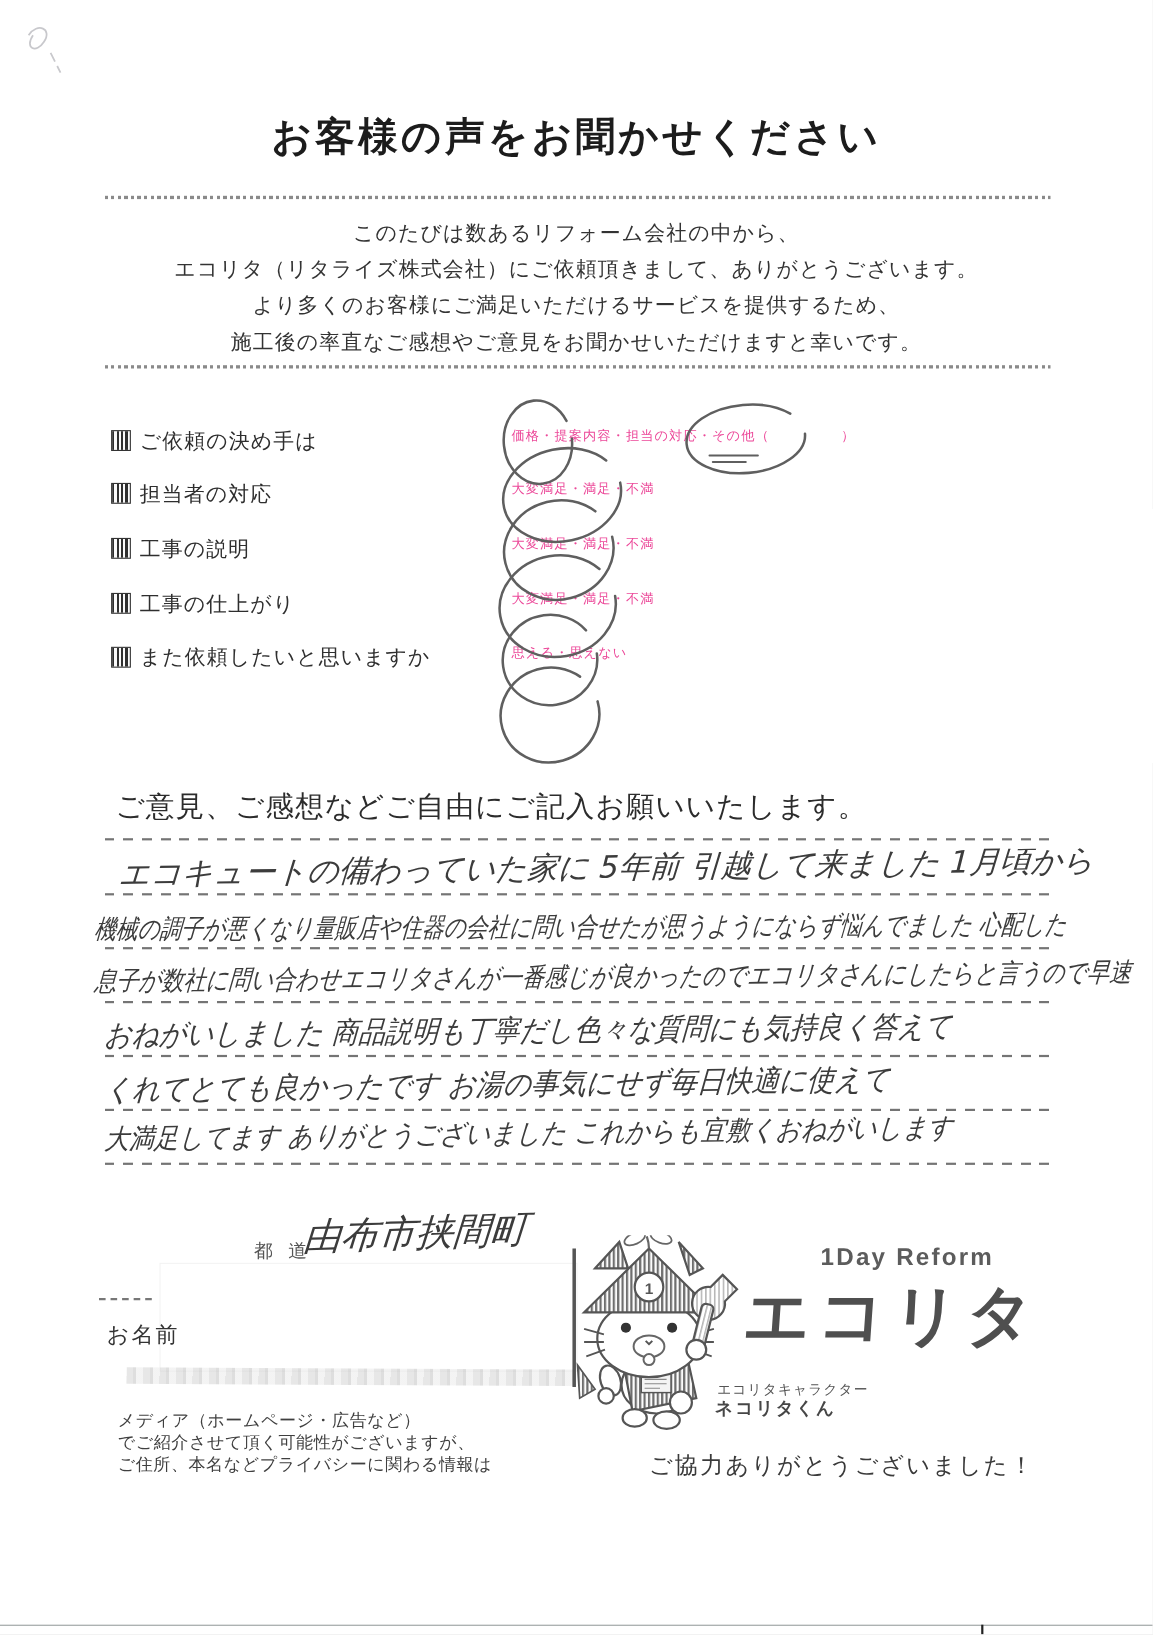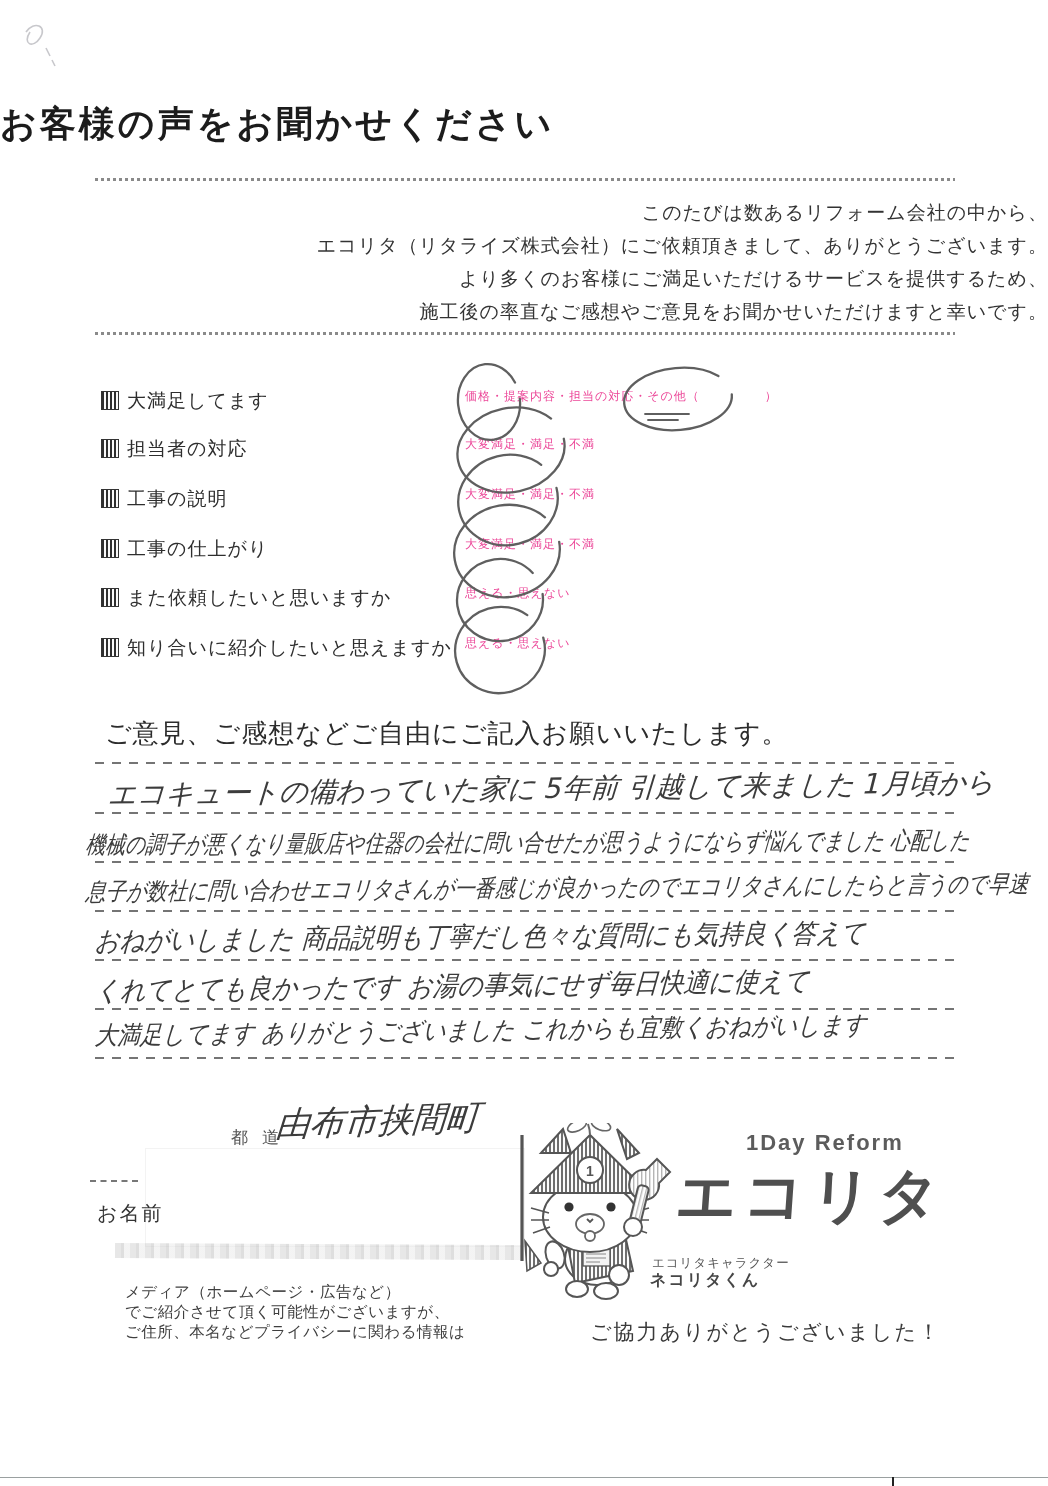--- a/index.html
+++ b/index.html
@@ -3,29 +3,29 @@
 <meta charset="utf-8">
 <style>
   html,body{margin:0;padding:0;background:#e9e9e9;}
   .page{
     position:relative; width:1048px; height:1486px; margin:0 auto;
     background:#ffffff; overflow:hidden;
     font-family:"Liberation Sans","DejaVu Sans",sans-serif; color:#2b2b2b;
   }
   .abs{position:absolute;}
   
-  .title{top:100px; left:0; width:100%; text-align:left;
+  .title{top:100px; left:0; width:100%; text-align:center;
     font-size:36px; font-weight:bold; letter-spacing:3px; color:#1c1c1c;}
   
   .rule{left:95px; width:860px; height:3px;
     background:repeating-linear-gradient(90deg,#7d7d7d 0 3px,transparent 3px 6px);
     opacity:.9;}
   .rule1{top:178px;} .rule2{top:332px;}
   
-  .intro{top:196px; left:0; width:100%; text-align:right;
+  .intro{top:196px; left:0; width:100%; text-align:center;
     font-size:19px; line-height:33px; color:#333; letter-spacing:1px;}
   
   .q-row{left:0; width:100%; height:28px;}
   .q-bullet{position:absolute; left:101px; top:3px; width:16px; height:17px;
     border:1px solid #333;
     background:repeating-linear-gradient(90deg,#2f2f2f 0 2px,#fafafa 2px 4px);}
   .q-label{position:absolute; left:127px; top:0; font-size:19px; letter-spacing:1px; color:#2e2e2e;}
   .q-options{position:absolute; left:465px; top:0; font-size:12px; letter-spacing:1px; color:#ec4899; white-space:pre;}
   
   .prompt{left:105px; top:716px; font-size:26px; letter-spacing:1px; color:#2c2c2c;}
@@ -47,21 +47,21 @@
     border:1px solid #f3f3f3;}
   .smudge{left:115px; top:1244px; width:408px; height:15px; opacity:.5; transform:rotate(.3deg);
     background:repeating-linear-gradient(90deg,#cfcfcf 0 6px,#bdbdbd 6px 9px,#e8e8e8 9px 15px);}
   .dash-stub{left:90px; top:1180px; width:48px; height:0; border-top:2px dashed #777;}
   .name-label{left:97px; top:1200px; font-size:20px; letter-spacing:2px; color:#333;}
   .tagline{left:746px; top:1130px; font-size:22px; font-weight:700; letter-spacing:2px; color:#5c5c5c;}
   .brand{left:676px; top:1156px; font-size:60px; font-weight:900; letter-spacing:6px;
     color:#4f4f4f; transform:skewX(-4deg);}
   .cap-small{left:652px; top:1255px; font-size:12.5px; font-weight:normal; color:#555; letter-spacing:1px;}
   .cap-big{left:650px; top:1270px; font-size:16px; font-weight:bold; color:#464646; letter-spacing:2px;}
-  .privacy{left:125px; top:1282px; font-size:15.5px; line-height:20px; color:#3f3f3f; letter-spacing:.5px;}
+  .privacy{left:107px; top:1282px; font-size:15.5px; line-height:20px; color:#3f3f3f; letter-spacing:.5px;}
   .thanks{left:590px; top:1318px; font-size:21px; letter-spacing:2px; color:#3a3a3a;}
   .scan-bottom{left:0; top:1477px; width:1048px; height:1px; background:#9aa0a0;}
   .scan-tick{left:892px; top:1477px; width:2px; height:9px; background:#222;}
   .overlay{left:0; top:0; pointer-events:none;}
 </style>
 </head>
 <body>
 
 <div class="page">
 
@@ -75,46 +75,41 @@
   <div class="abs intro">
     <div>このたびは数あるリフォーム会社の中から、</div>
     <div>エコリタ（リタライズ株式会社）にご依頼頂きまして、ありがとうございます。</div>
     <div>より多くのお客様にご満足いただけるサービスを提供するため、</div>
     <div>施工後の率直なご感想やご意見をお聞かせいただけますと幸いです。</div>
   </div>
   <div class="abs rule rule2"></div>
 
   <div class="abs q-row" style="top:388px">
     <span class="q-bullet"></span>
-    <span class="q-label">大満足してます</span>
+    <span class="q-label">ご依頼の決め手は</span>
     <span class="q-options">価格・提案内容・担当の対応・その他（　　　　　）</span>
   </div>
   <div class="abs q-row" style="top:436px">
     <span class="q-bullet"></span>
     <span class="q-label">担当者の対応</span>
     <span class="q-options">大変満足・満足・不満</span>
   </div>
   <div class="abs q-row" style="top:486px">
     <span class="q-bullet"></span>
     <span class="q-label">工事の説明</span>
     <span class="q-options">大変満足・満足・不満</span>
   </div>
   <div class="abs q-row" style="top:536px">
     <span class="q-bullet"></span>
     <span class="q-label">工事の仕上がり</span>
     <span class="q-options">大変満足・満足・不満</span>
   </div>
   <div class="abs q-row" style="top:585px">
     <span class="q-bullet"></span>
     <span class="q-label">また依頼したいと思いますか</span>
-    <span class="q-options">思える・思えない</span>
-  </div>
-  <div class="abs q-row" style="top:635px">
-    <span class="q-bullet"></span>
-    <span class="q-label">知り合いに紹介したいと思えますか</span>
     <span class="q-options">思える・思えない</span>
   </div>
 
   <svg class="abs overlay" width="1048" height="1486" viewBox="0 0 1048 1486" style="left:0;top:0">
     <g fill="none" stroke="#5f5f5f" stroke-width="2.3" stroke-linecap="round">
       <ellipse cx="489" cy="402" rx="31" ry="38" transform="rotate(-6 489 402)" stroke-dasharray="200 34"></ellipse>
       <ellipse cx="678" cy="399" rx="54" ry="31" transform="rotate(-5 678 399)" stroke-dasharray="248 38"></ellipse>
       <path d="M645 414 h44 M648 420 h30" stroke-width="1.8"></path>
       <ellipse cx="511" cy="450" rx="54" ry="42" transform="rotate(-12 511 450)" stroke-dasharray="278 38"></ellipse>
       <ellipse cx="508" cy="500" rx="50" ry="45" transform="rotate(-14 508 500)" stroke-dasharray="270 38"></ellipse>

